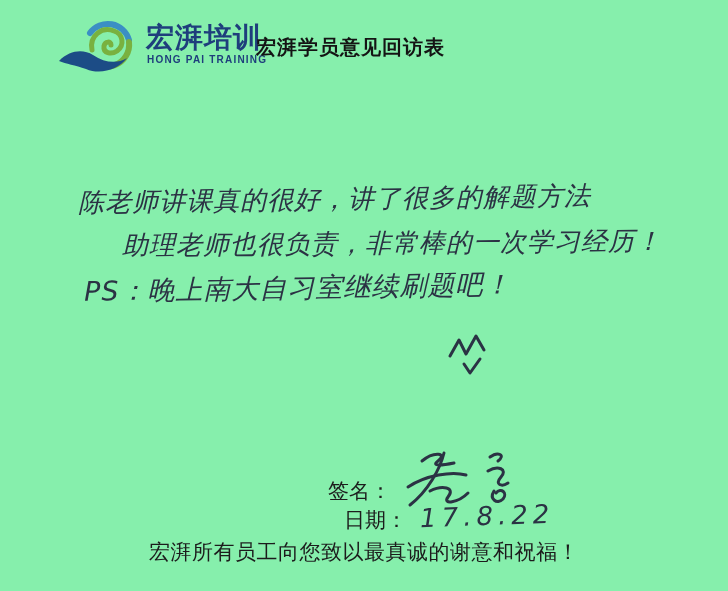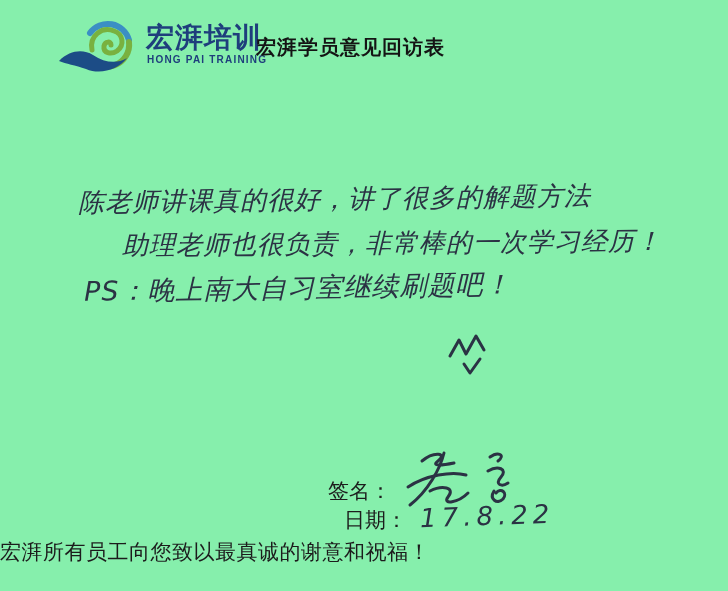--- a/index.html
+++ b/index.html
@@ -40,21 +40,21 @@
   .sig-scribble{position:absolute;left:404px;top:447px;}
   .date-label{position:absolute;left:344px;top:510px;font-size:21px;color:#1c1c1c;line-height:1;}
   .date-value{
     position:absolute;left:420px;top:503px;font-family:"DejaVu Sans",sans-serif;
     font-style:italic;font-size:26px;letter-spacing:5px;color:#2b3244;
     transform:rotate(-2deg);line-height:1;white-space:nowrap;
   }
   
   .footer{
     position:absolute;left:0;top:538px;width:728px;margin:0;
-    font-size:21px;color:#1c1c1c;letter-spacing:0.5px;
+    text-align:center;font-size:21px;color:#1c1c1c;letter-spacing:0.5px;
   }
 </style>
 </head>
 <body>
 
 <div class="page">
 
   <svg class="logo-icon" width="92" height="60" viewBox="0 0 92 60" aria-hidden="true">
     <path d="M34 17 A22 22 0 0 1 73 24" stroke="#3b8fc4" stroke-width="6" fill="none" stroke-linecap="round"></path>
     <path d="M73 26 A22 22 0 0 1 33 41" stroke="#79b13f" stroke-width="6" fill="none" stroke-linecap="round"></path>

